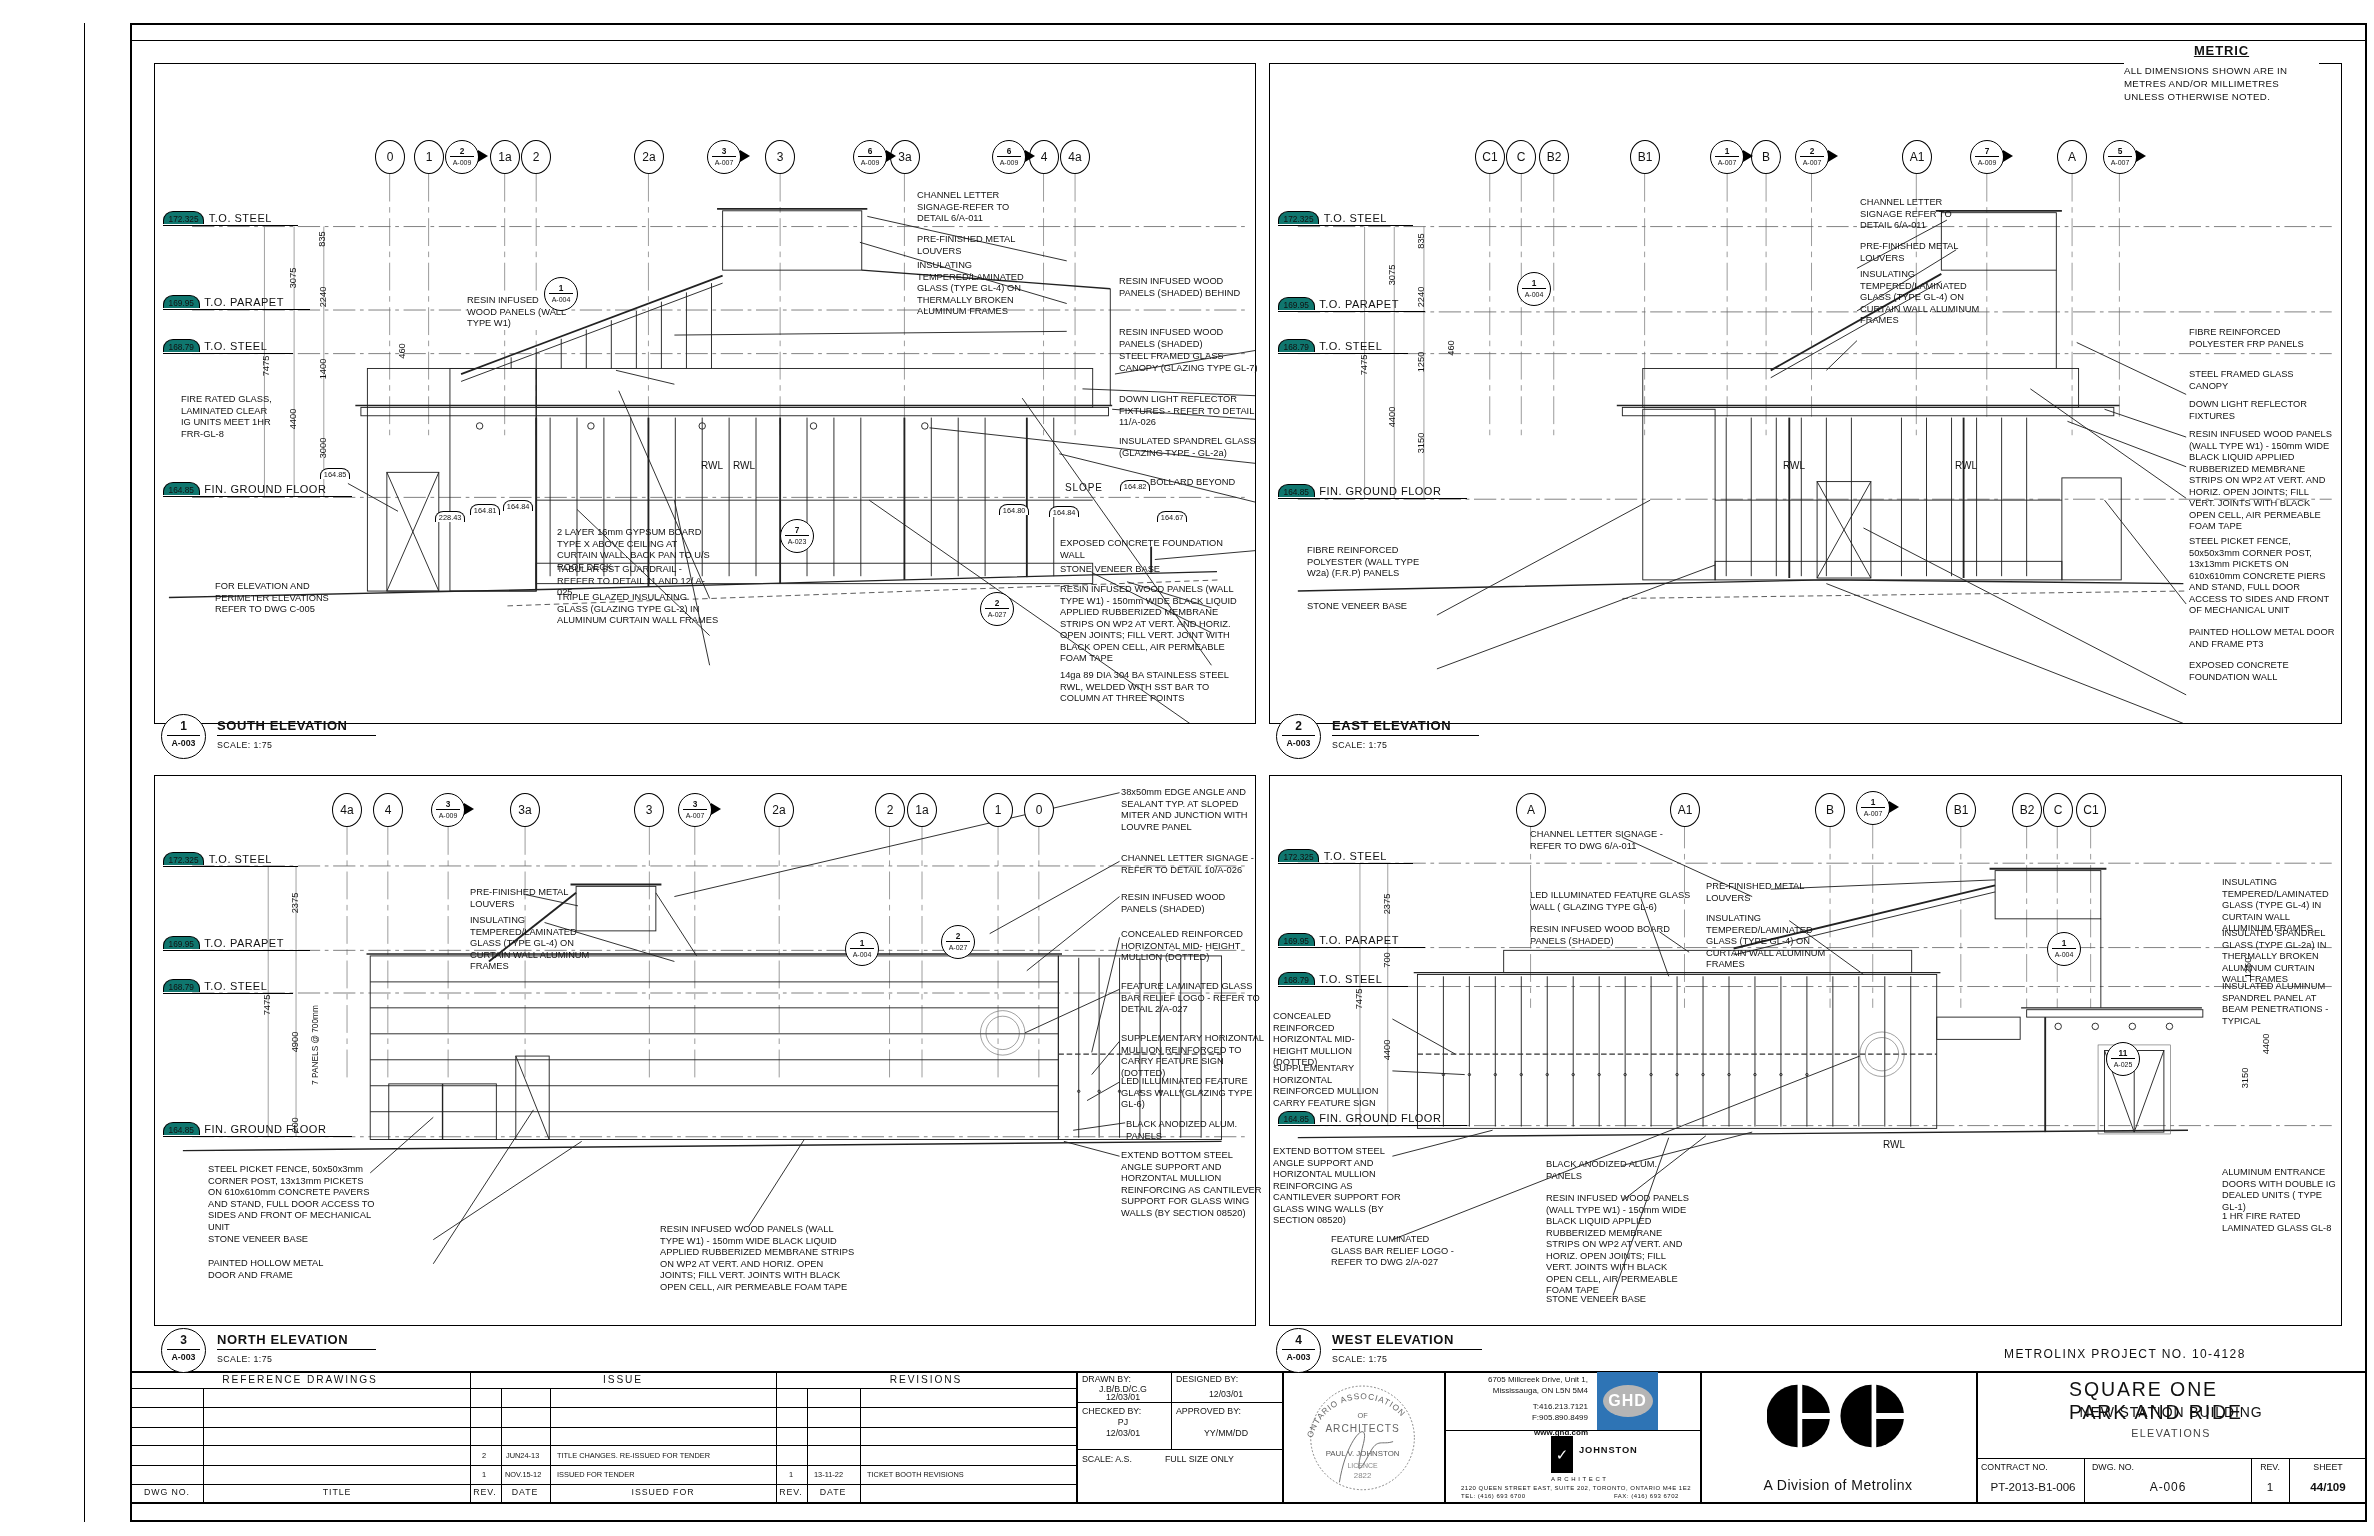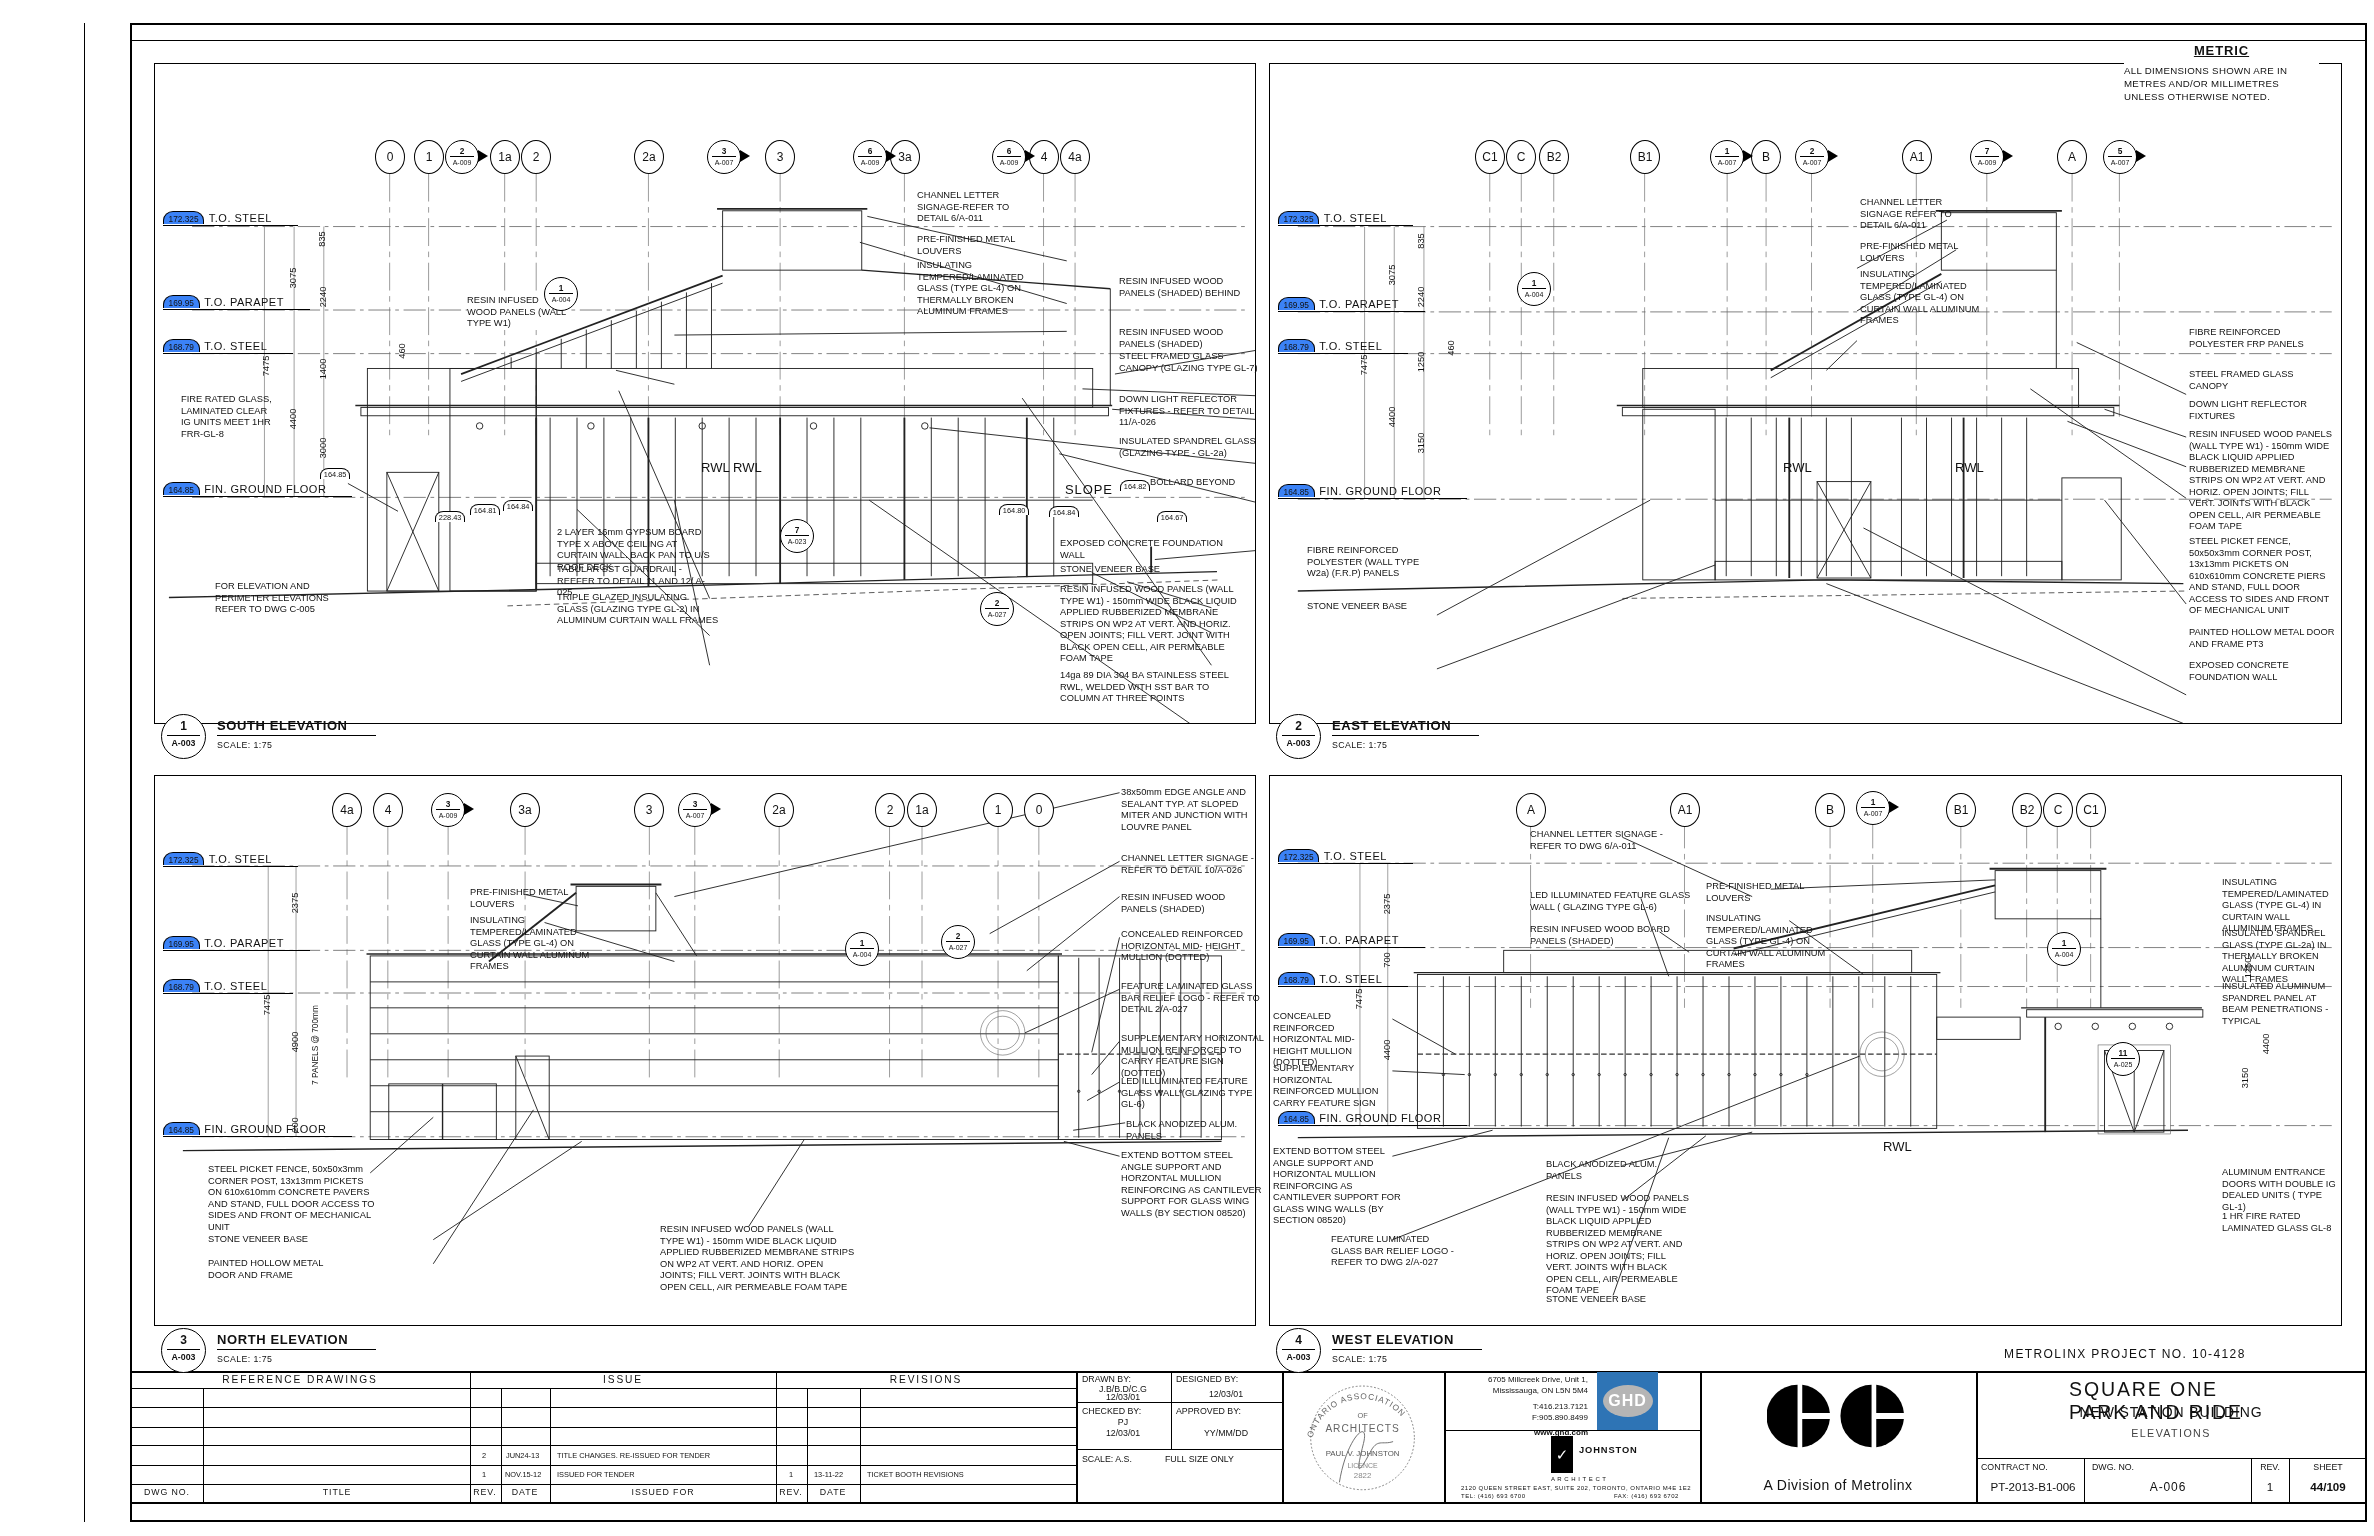--- a/index.html
+++ b/index.html
@@ -23,26 +23,26 @@
       background:#fff;display:flex;align-items:center;justify-content:center;font-size:12px;z-index:4}
   .dm{position:absolute;width:32px;height:32px;border:1.2px solid #000;border-radius:50%;
       background:#fff;text-align:center;z-index:4}
   .dm .n{display:block;margin:0 3.7px;padding:4.6px 0 0.9px;border-bottom:0.9px solid #000;font-size:8.3px;font-weight:bold}
   .dm .r{display:block;padding-top:1.9px;font-size:7px}
   .dm .tri{position:absolute;right:-10.2px;top:9.3px;width:0;height:0;
       border-left:10.2px solid #000;border-top:6.5px solid transparent;border-bottom:6.5px solid transparent}
   .lv{position:absolute;white-space:nowrap;font-size:8.3px;border-bottom:1.1px solid #000;
       padding:0 26px 0 0;height:14px;z-index:3}
   .lv .c{display:inline-block;border:0.9px solid #000;border-bottom:none;
-      border-radius:10.2px 10.2px 0 0/9.3px 9.3px 0 0;padding:1.9px 4.6px 0;background:#3b82f6}
+      border-radius:10.2px 10.2px 0 0/9.3px 9.3px 0 0;padding:1.9px 4.6px 0;background:#0f766e}
   .lv .t{font-size:11px;padding-left:4.6px;letter-spacing:0.5px;vertical-align:bottom}
   .dim{position:absolute;font-size:9.3px;white-space:nowrap;transform:translate(-50%,-50%) rotate(-90deg);z-index:3}
   .spot{position:absolute;font-size:7.4px;border:0.9px solid #000;border-bottom:none;
       border-radius:8.3px 8.3px 0 0/7.4px 7.4px 0 0;padding:0.9px 2.8px 0;background:#fff;white-space:nowrap;z-index:3}
-  .small{position:absolute;font-size:13px;white-space:nowrap;z-index:3}
+  .small{position:absolute;font-size:10px;white-space:nowrap;z-index:3}
   .pt{position:absolute;display:flex;align-items:flex-start;gap:11px;z-index:5}
   .ptc{width:43px;height:43px;border:1.9px solid #000;border-radius:50%;text-align:center;background:#fff}
   .ptc .a{display:block;font-weight:bold;border-bottom:1.4px solid #000;margin:3.7px 4.6px 0;padding-bottom:1.9px;font-size:12px}
   .ptc .b{display:block;font-size:8.8px;padding-top:2.8px;font-weight:bold}
   .ptt{font-weight:bold;font-size:13px;letter-spacing:0.6px;border-bottom:1.5px solid #000;padding:3.7px 28px 2.8px 0}
   .pts{font-size:8.8px;padding-top:3.7px;letter-spacing:0.4px}
   .metric{position:absolute;left:2124px;top:43px;width:195px;background:#fff;z-index:6}
   .metric .mt{font-weight:bold;font-size:13px;text-align:center;letter-spacing:0.9px;
       text-decoration:underline;margin-bottom:7.4px}
   .metric .mn{font-size:9.7px;line-height:1.3;letter-spacing:0.3px}

